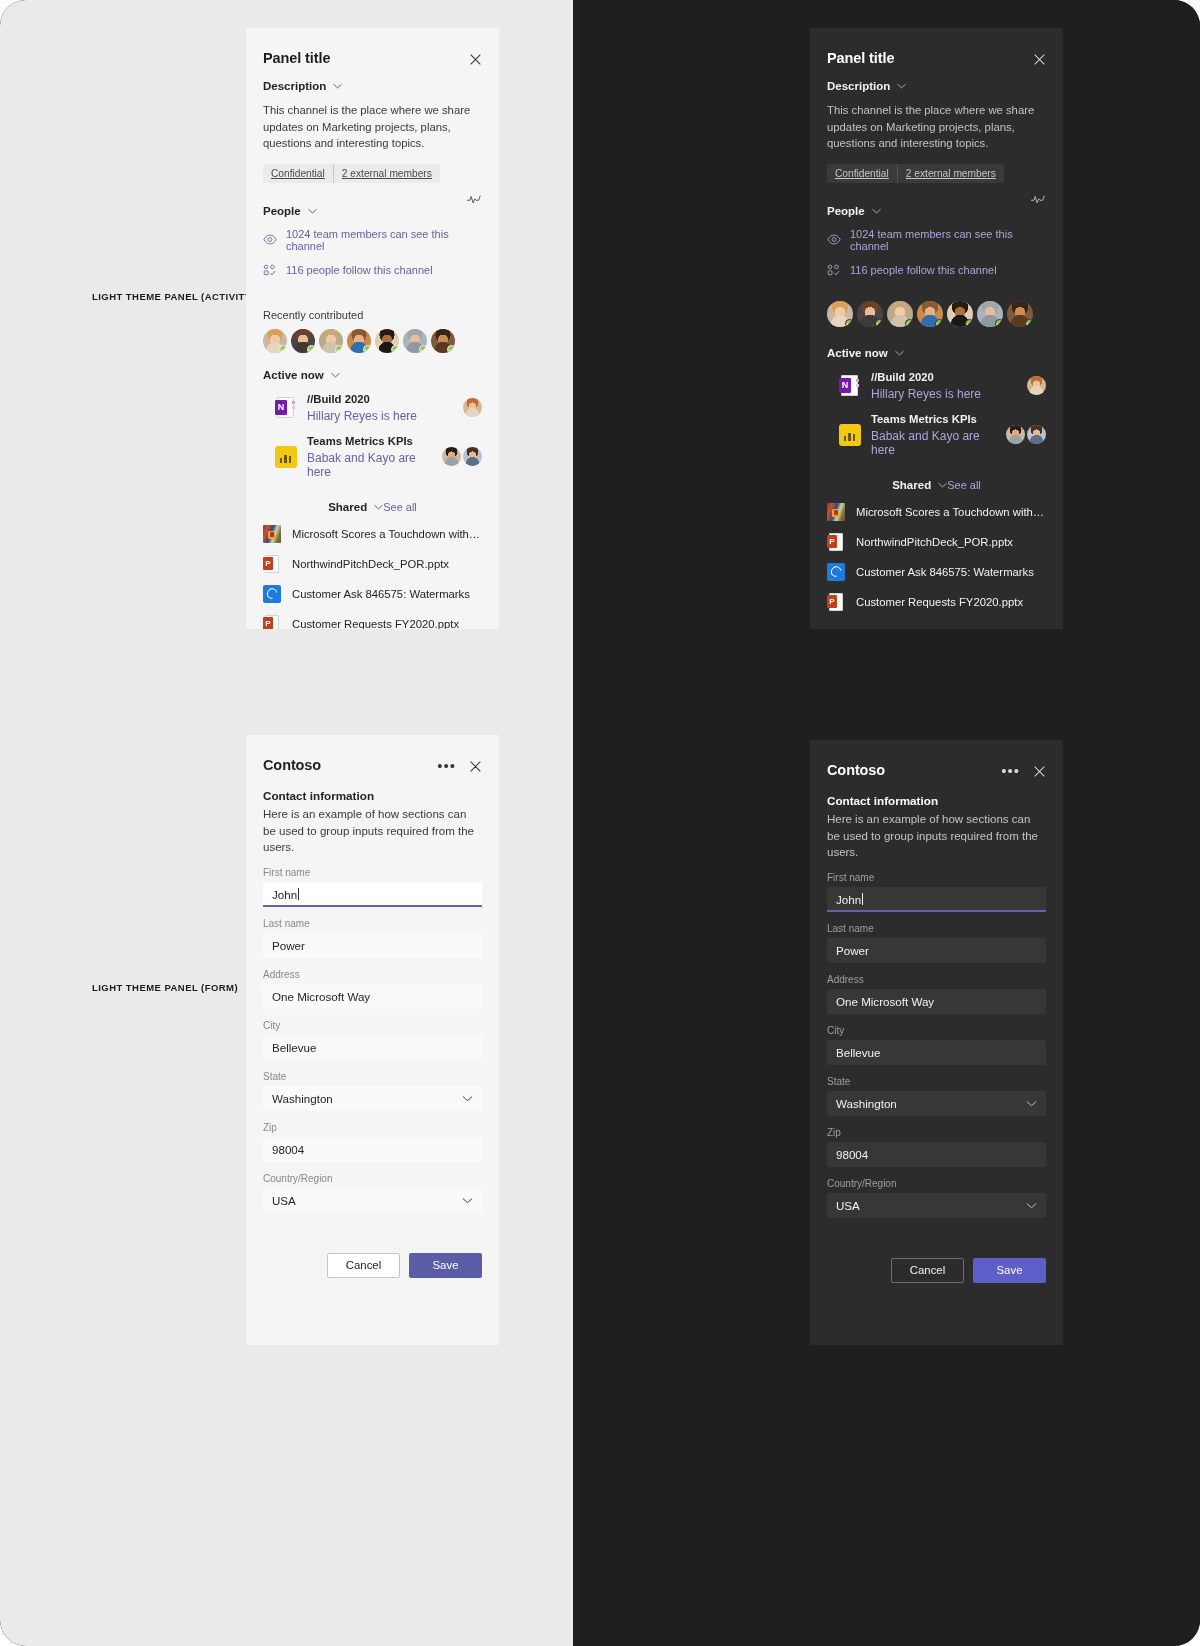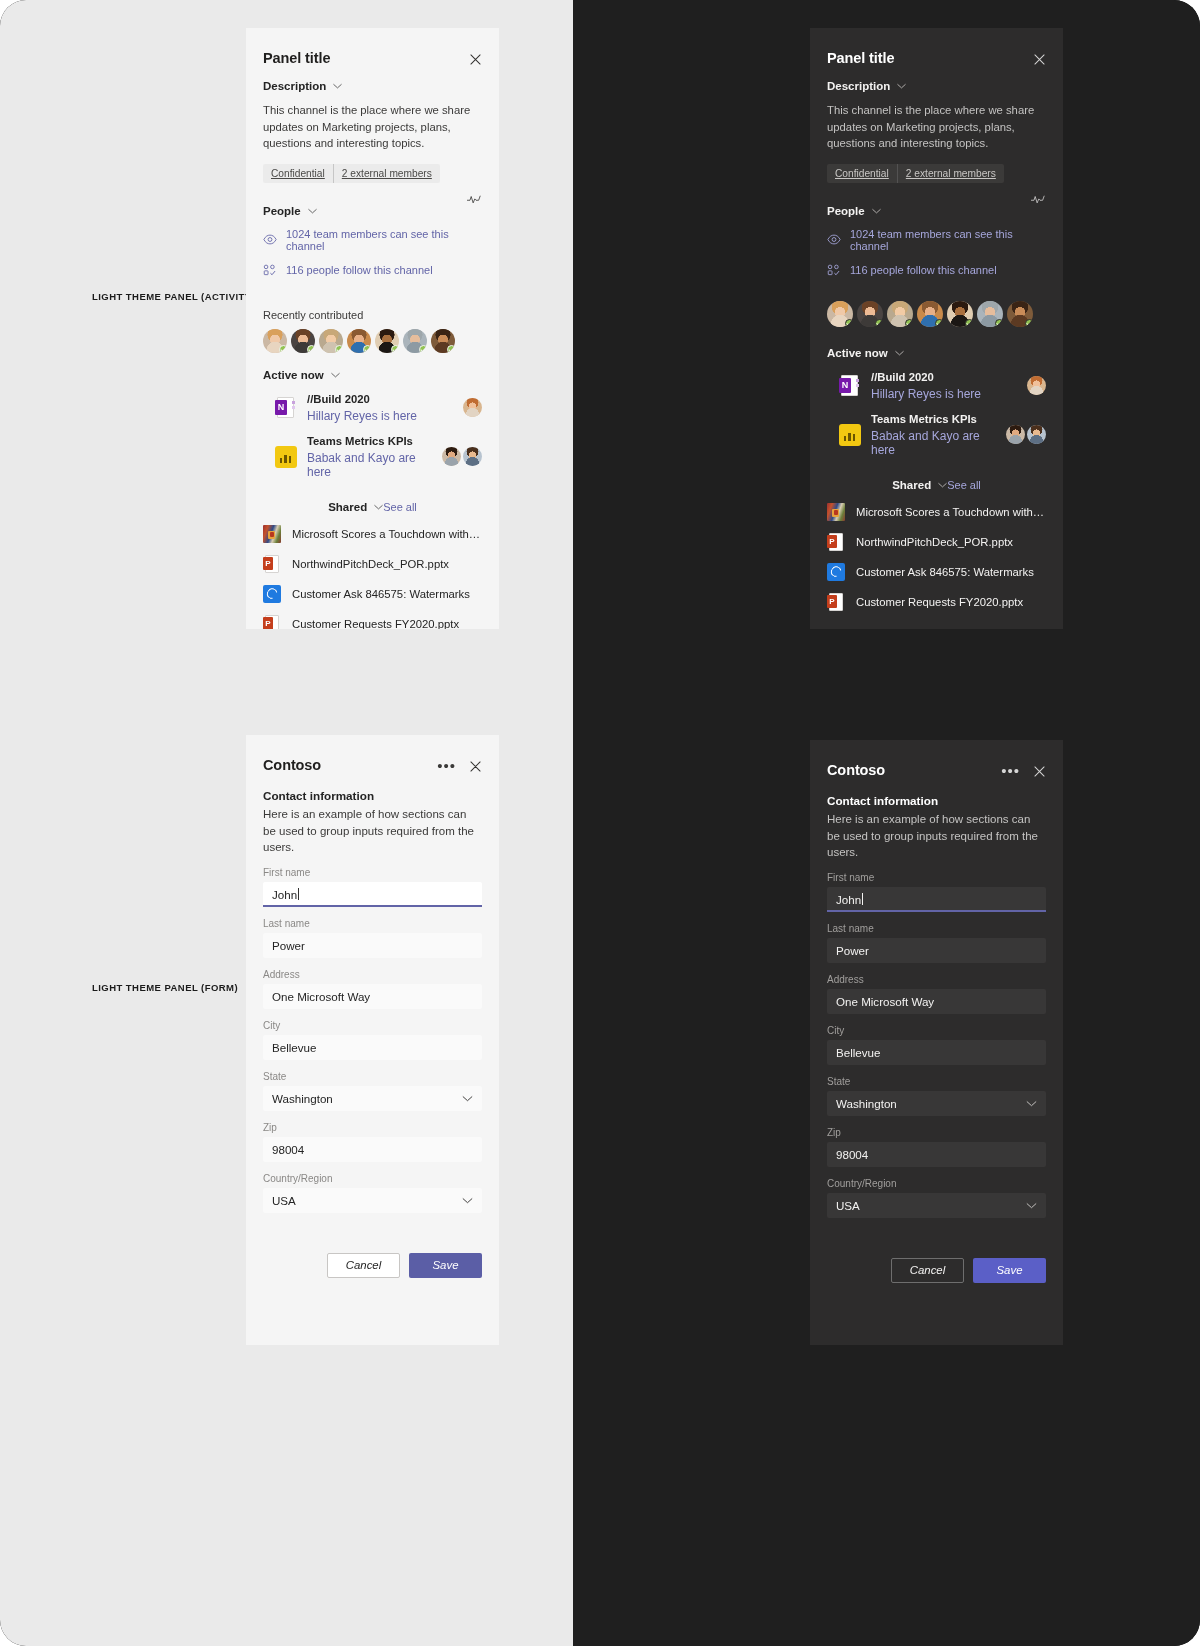--- a/index.html
+++ b/index.html
@@ -150,21 +150,21 @@
   .dark  .input.focused { background:#383737; }
   .input.focused:after {
     content:""; position:absolute; left:0; right:0; bottom:0; height:1.6px; background:#6264a7;
   }
   .caret { display:inline-block; width:1px; height:12px; background:#323130; margin-left:1px; }
   .dark .caret { background:#f3f2f1; }
   .sel-chev { position:absolute; right:9px; width:11px; height:7px; }
   .light .sel-chev path { stroke:#3b3a39; }
   .dark  .sel-chev path { stroke:#c8c6c4; }
 
-  .form-actions { display:flex; justify-content:flex-end; gap:9px; padding:0 17px;font-style:italic; }
+  .form-actions { display:flex; justify-content:flex-end; gap:9px; padding:0 17px; }
   .btn { height:25px; min-width:73px; display:flex; align-items:center; justify-content:center;
          font-size:11.4px; border-radius:2px; cursor:pointer; }
   .btn-cancel { border:1px solid #c8c6c4; }
   .light .btn-cancel { background:#ffffff; color:#242424; }
   .dark  .btn-cancel { background:#2d2c2c; color:#f3f2f1; border-color:#6e6e6e; }
   .btn-save { background:#5b5fc7; color:#ffffff; }
   .light .btn-save { background:#5b5ea6; }
 </style>
 </head>
 <body>

